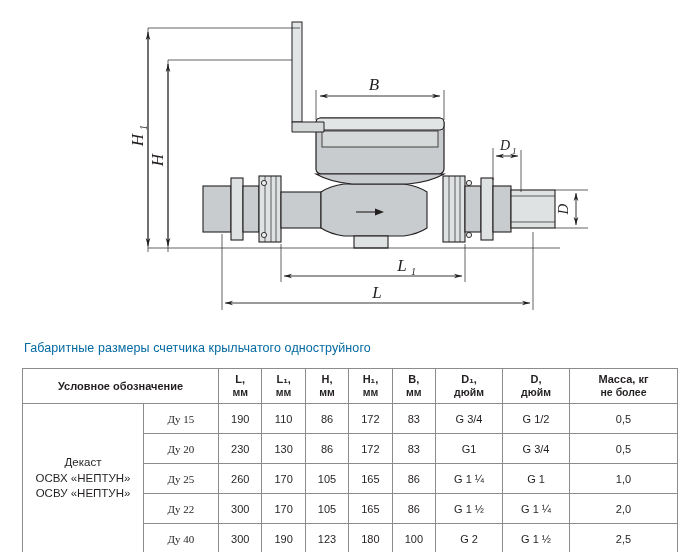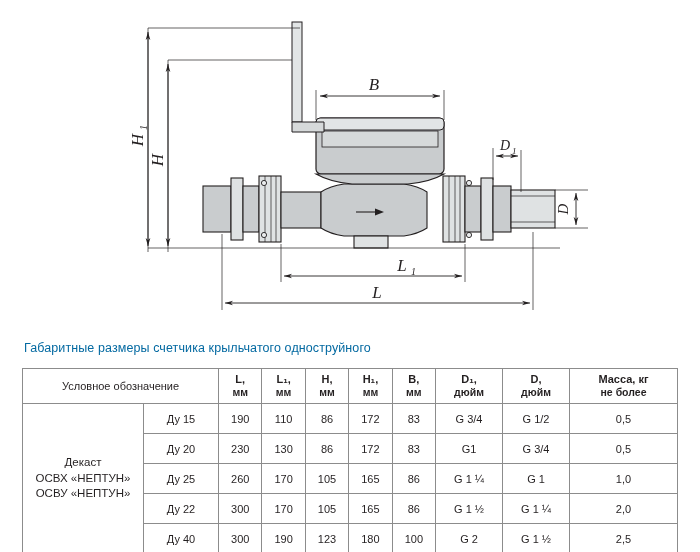--- a/index.html
+++ b/index.html
@@ -32,30 +32,30 @@
     vertical-align:middle;
     padding:2px 1px;
     font-weight:normal;
   }
   table.specs thead th{
     height:30px;
     font-size:11px;
     line-height:1.15;
     font-weight:bold;
   }
-  table.specs thead th.name-head{font-weight:normal;}
+  table.specs thead th.name-head{font-weight:bold;}
   table.specs tbody td{height:25px;}
   td.brand{
     font-weight:bold;
     font-size:11.5px;
     line-height:1.35;
     text-align:center;
     width:118px;
   }
-  td.dn{width:72px;text-align:center;}
+  td.dn{width:72px;text-align:center;font-family:Liberation Serif, serif;}
   .unit{font-weight:bold;font-size:10.5px;}
   svg text{font-family:"Liberation Serif", serif;}
 </style>
 </head>
 <body>
 
 <div class="drawing">
 <svg width="700" height="330" viewBox="0 0 700 330">
   <defs>
     <marker id="arrL" markerWidth="10" markerHeight="8" refX="9" refY="4" orient="auto">

